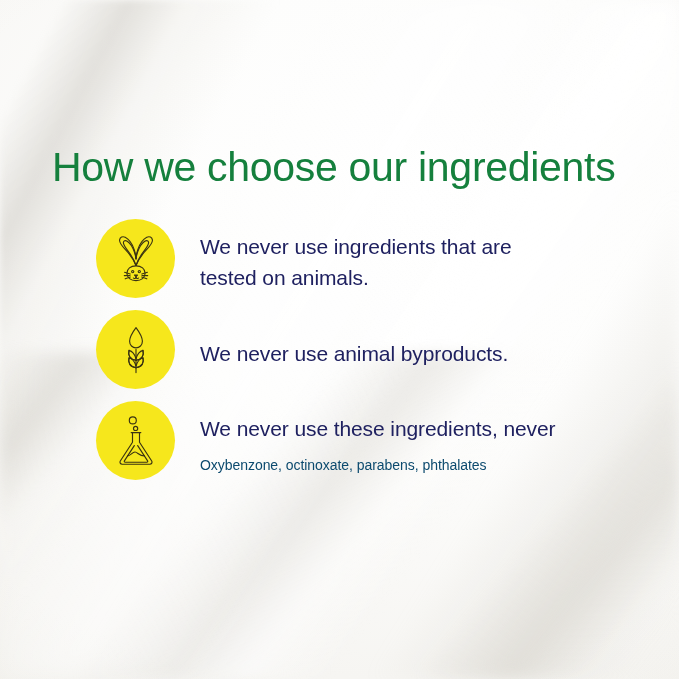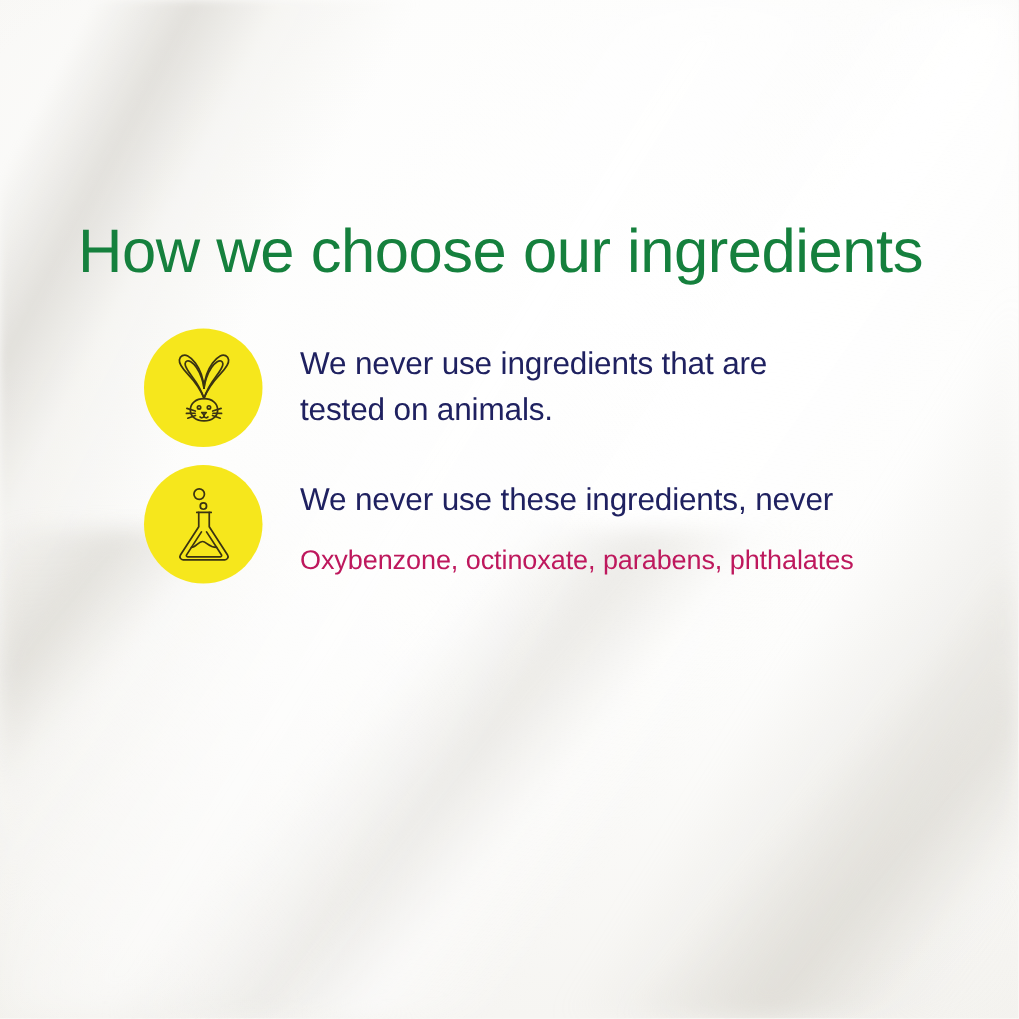--- a/index.html
+++ b/index.html
@@ -114,21 +114,21 @@
   .rows {
     position: absolute;
     left: 96px;
     top: 219px;
     width: 520px;
   }
 
   .row {
     position: relative;
     display: flex;
-    align-items: flex-start;
+    align-items: center;
   }
   .row-1 { margin-bottom: 12px; }
   .row-2 { margin-bottom: 12px; }
 
   .badge {
     flex: 0 0 auto;
     width: 79px;
     height: 79px;
     border-radius: 50%;
     background: #f6e71c;
@@ -153,24 +153,24 @@
   .row-copy {
     font-size: 21px;
     line-height: 1.47;
     font-weight: 400;
     letter-spacing: -0.1px;
     color: #1f2160;
     margin: 0;
   }
 
   .fineprint {
-    font-size: 18px;
+    font-size: 14px;
     line-height: 1.48;
     letter-spacing: -0.05px;
-    color: #be185d;
+    color: #0c4a6e;
     margin: 10px 0 0 0;
   }
 </style>
 </head>
 <body>
 
 <div id="infographic">
 
   <div class="bg-layer bg-base"></div>
   <div class="bg-layer bg-fold-a"></div>
@@ -219,20 +219,47 @@
               <path d="M28.7 43.0 L33.8 44.8"></path>
             </svg>
           </span>
         </div>
         <div class="row-text">
           <p class="row-copy">We never use ingredients that are</p>
           <p class="row-copy">tested on animals.</p>
         </div>
       </div>
 
+      <div class="row row-2">
+        <div class="badge">
+          <span>
+            <svg width="42" height="50" viewBox="0 0 42 50" fill="none" stroke="#3a3312" stroke-width="1.15" stroke-linecap="round" stroke-linejoin="round">
+
+              <path d="M21 2.6 C21 2.6 14.6 11.2 14.6 16.3 C14.6 20.1 17.5 22.9 21 22.9 C24.5 22.9 27.4 20.1 27.4 16.3 C27.4 11.2 21 2.6 21 2.6 Z"></path>
+
+              <path d="M21 24.5 L21 47.6"></path>
+
+              <path d="M21 33.6 C21 33.6 19.0 26.8 14.0 25.4 C12.9 30.0 14.6 34.3 21 35.3"></path>
+              <path d="M21 35.3 C14.6 34.3 12.9 30.0 14.0 25.4"></path>
+
+              <path d="M21 33.6 C21 33.6 23.0 26.8 28.0 25.4 C29.1 30.0 27.4 34.3 21 35.3"></path>
+              <path d="M21 35.3 C27.4 34.3 29.1 30.0 28.0 25.4"></path>
+
+              <path d="M21 41.0 C21 41.0 19.0 34.2 14.0 32.8 C12.9 37.4 14.6 41.7 21 42.7"></path>
+              <path d="M21 42.7 C14.6 41.7 12.9 37.4 14.0 32.8"></path>
+
+              <path d="M21 41.0 C21 41.0 23.0 34.2 28.0 32.8 C29.1 37.4 27.4 41.7 21 42.7"></path>
+              <path d="M21 42.7 C27.4 41.7 29.1 37.4 28.0 32.8"></path>
+            </svg>
+          </span>
+        </div>
+        <div class="row-text">
+          <p class="row-copy">We never use animal byproducts.</p>
+        </div>
+      </div>
 
       <div class="row row-3">
         <div class="badge">
           <span>
             <svg width="46" height="52" viewBox="0 0 46 52" fill="none" stroke="#3a3312" stroke-width="1.15" stroke-linecap="round" stroke-linejoin="round">
 
               <circle cx="19.8" cy="5.4" r="3.5"></circle>
               <circle cx="22.6" cy="13.4" r="2.1"></circle>
 
               <path d="M19.5 17.6 L19.5 27.2 L7.3 46.0 C6.4 47.4 7.4 49.2 9.1 49.2 L36.9 49.2 C38.6 49.2 39.6 47.4 38.7 46.0 L26.5 27.2 L26.5 17.6"></path>

